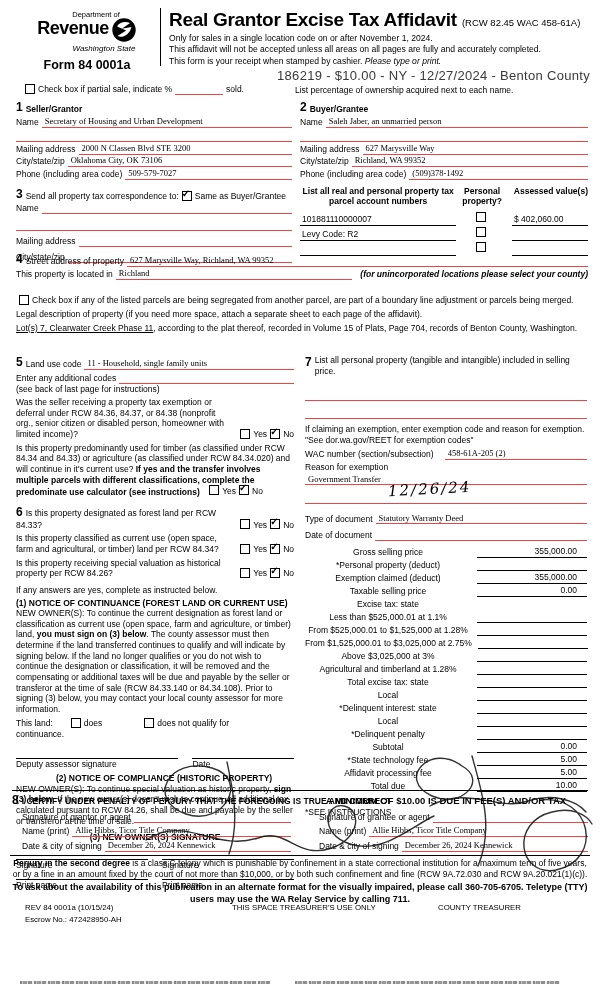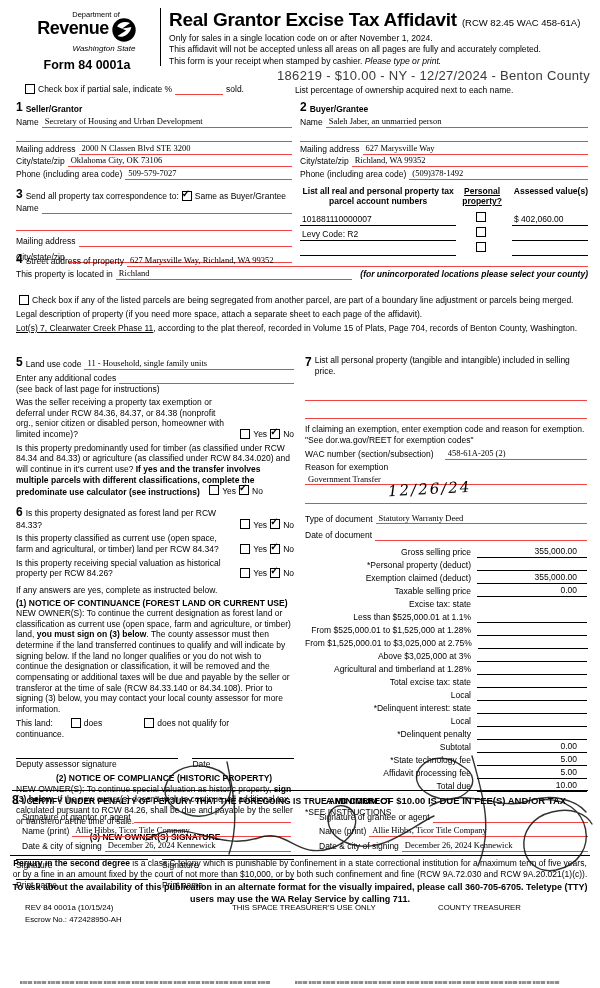--- a/index.html
+++ b/index.html
@@ -29,28 +29,28 @@
   .formno{font-weight:bold;font-size:12.5px;margin-top:4px;}
   .vline{width:1px;background:#000;height:58px;margin:4px 8px 0 4px;flex:none;}
   .title-block{padding-top:4px;flex:1;}
   .title-line{display:flex;align-items:baseline;}
   .main-title{font-size:19px;font-weight:bold;letter-spacing:-0.3px;}
   .title-ref{font-size:9.5px;margin-left:5px;}
   .note{font-size:8.6px;margin-top:1px;}
   .stamp{font-size:13px;color:#3a3a3a;letter-spacing:0.3px;}
   
   .ptab-head{display:flex;font-weight:bold;text-align:center;margin-top:6px;}
-  .pc1{width:158px;}.pc2{width:52px;text-decoration:underline;}.pc3{width:75px;margin-left:6px;}
+  .pc1{width:158px;}.pc2{width:52px;}.pc3{width:75px;margin-left:6px;}
   .prow{display:flex;align-items:flex-end;min-height:15px;}
   .prow .pline{width:158px;border-bottom:1px solid #000;padding:0 2px;min-height:10px;}
   .prow .pbox{width:52px;text-align:center;}
   .prow .pval{width:75px;border-bottom:1px solid #000;margin-left:6px;padding:0 2px;min-height:10px;}
   
   .mrow{display:flex;align-items:flex-end;height:13px;}
-  .mlabel{flex:1;text-align:right;padding-right:6px;white-space:nowrap;}
+  .mlabel{flex:1;text-align:center;padding-right:6px;white-space:nowrap;}
   .mval{width:100px;border-bottom:1px solid #000;text-align:right;padding-right:10px;min-height:10px;flex:none;}
   .mrow.noline .mval{border-bottom:none;}
   
   .lineseg{border-top:1px solid #000;}
   .two-col{display:flex;gap:14px;}
   .two-col>div{flex:1;}
   .ul{text-decoration:underline;}
   .hand{font-family:"DejaVu Serif",serif;font-style:italic;font-size:15px;transform:rotate(-3deg);letter-spacing:2px;}
   .scan-strip{height:3px;opacity:0.55;
     background:repeating-linear-gradient(90deg,#222 0 2px,#999 2px 3px,#444 3px 7px,#bbb 7px 8px,#333 8px 12px,#ddd 12px 14px);}

